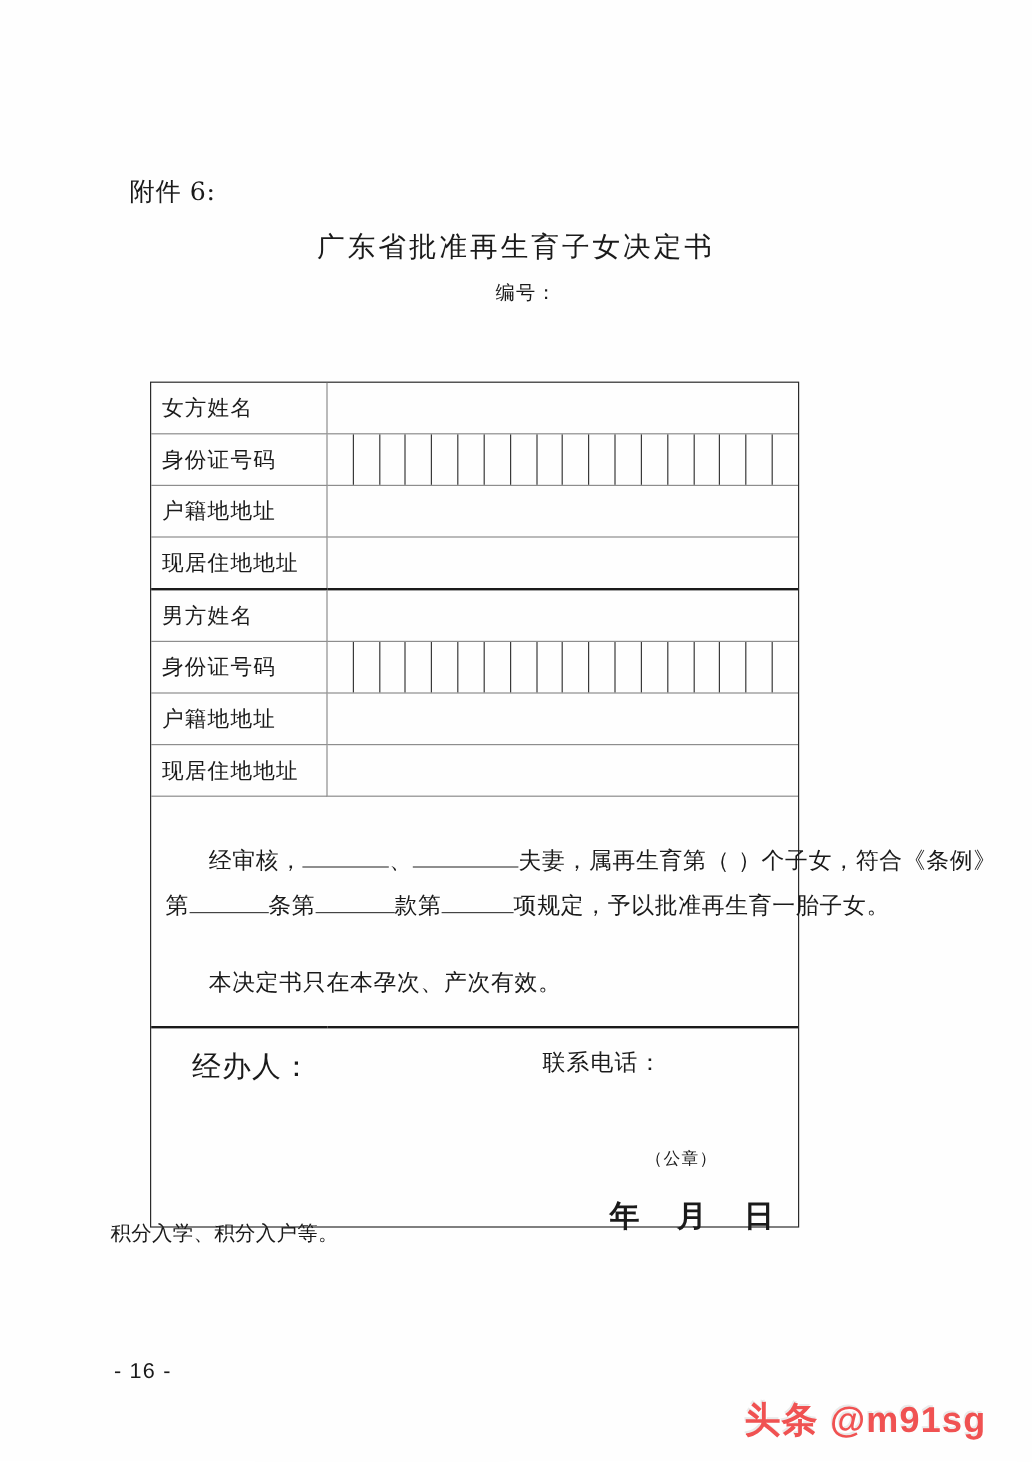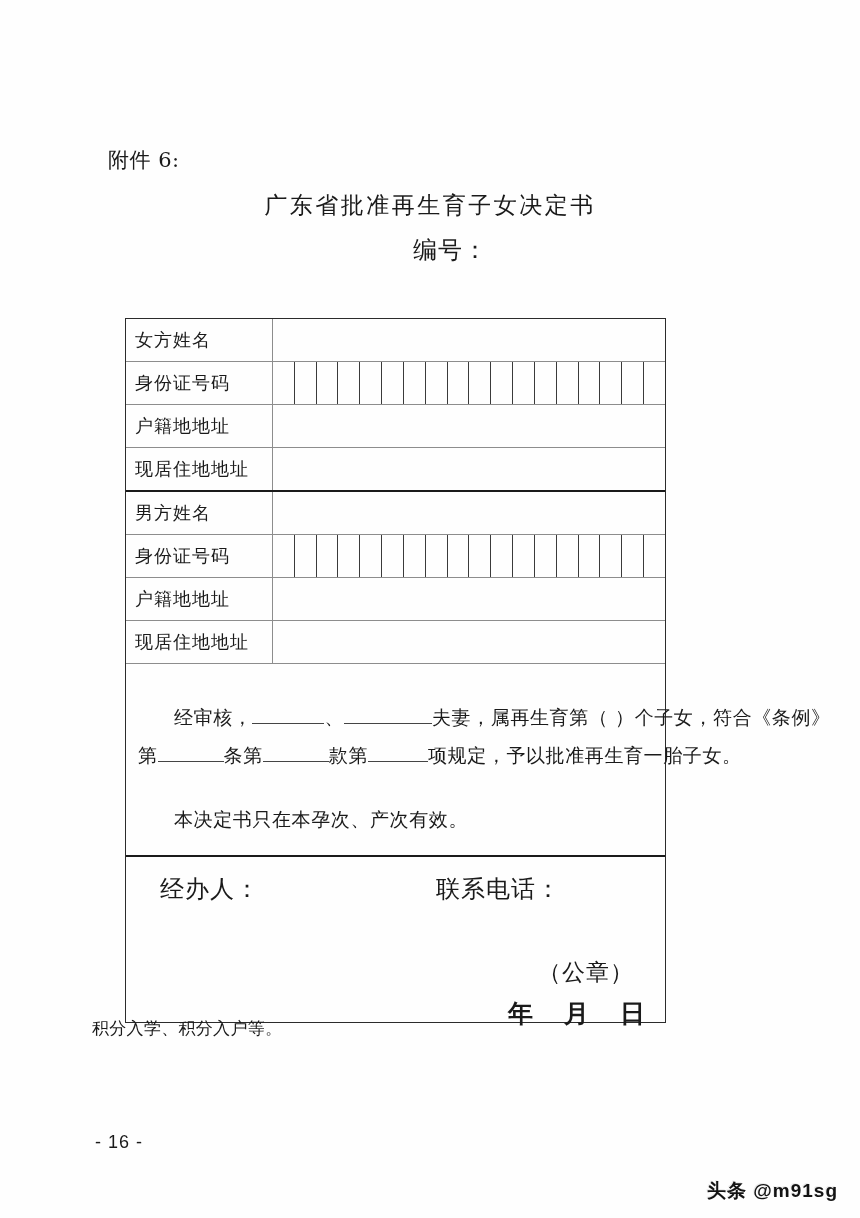--- a/index.html
+++ b/index.html
@@ -40,21 +40,21 @@
     text-align: center;
     font-size: 23px;
     letter-spacing: 2.5px;
     font-weight: 500;
   }
 
   .doc-number {
     position: absolute;
     left: 413px;
     top: 234px;
-    font-size: 24px;
+    font-size: 16px;
     letter-spacing: 1px;
     white-space: nowrap;
   }
 
   
   .form-table {
     position: absolute;
     left: 125px;
     top: 318px;
     width: 541px;
@@ -148,31 +148,31 @@
   .sign-handler {
     position: absolute;
     left: 34px;
     top: 16px;
     font-size: 24px;
     letter-spacing: 1px;
     white-space: nowrap;
   }
   .sign-phone {
     position: absolute;
-    left: 310px;
+    left: 326px;
     top: 16px;
-    font-size: 24px;
+    font-size: 19px;
     letter-spacing: 1px;
     white-space: nowrap;
   }
   .sign-seal {
     position: absolute;
     left: 412px;
     top: 100px;
-    font-size: 23px;
+    font-size: 14px;
     letter-spacing: 1px;
     white-space: nowrap;
   }
   .sign-date {
     position: absolute;
     left: 382px;
     top: 140px;
     font-size: 25px;
     letter-spacing: 1px;
     white-space: nowrap;
@@ -199,26 +199,26 @@
     left: 95px;
     top: 1132px;
     font-size: 18px;
     font-family: "Liberation Sans", sans-serif;
     letter-spacing: 1px;
   }
 
   
   .watermark {
     position: absolute;
-    right: 22px;
+    right: 38px;
     bottom: 14px;
-    font-size: 19px;
+    font-size: 30px;
     font-family: "Liberation Sans", sans-serif;
     font-weight: 700;
-    color: #000000;
+    color: #ef4444;
     letter-spacing: 1px;
     opacity: 0.92;
     text-shadow: 1px 1px 0 #ffffff, -1px -1px 0 #e9e9e9;
     white-space: nowrap;
   }
 </style>
 </head>
 <body>
 
 <div class="page">

